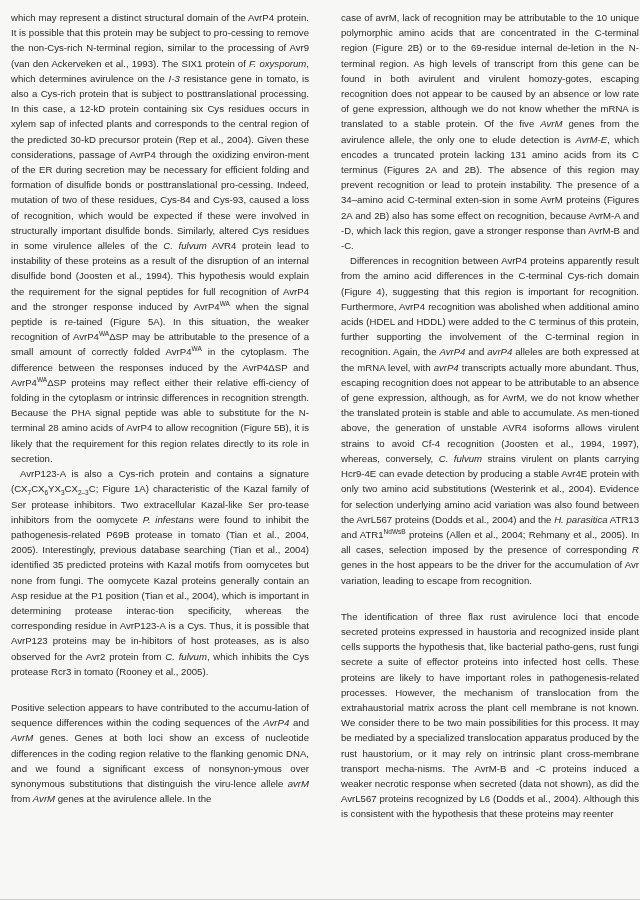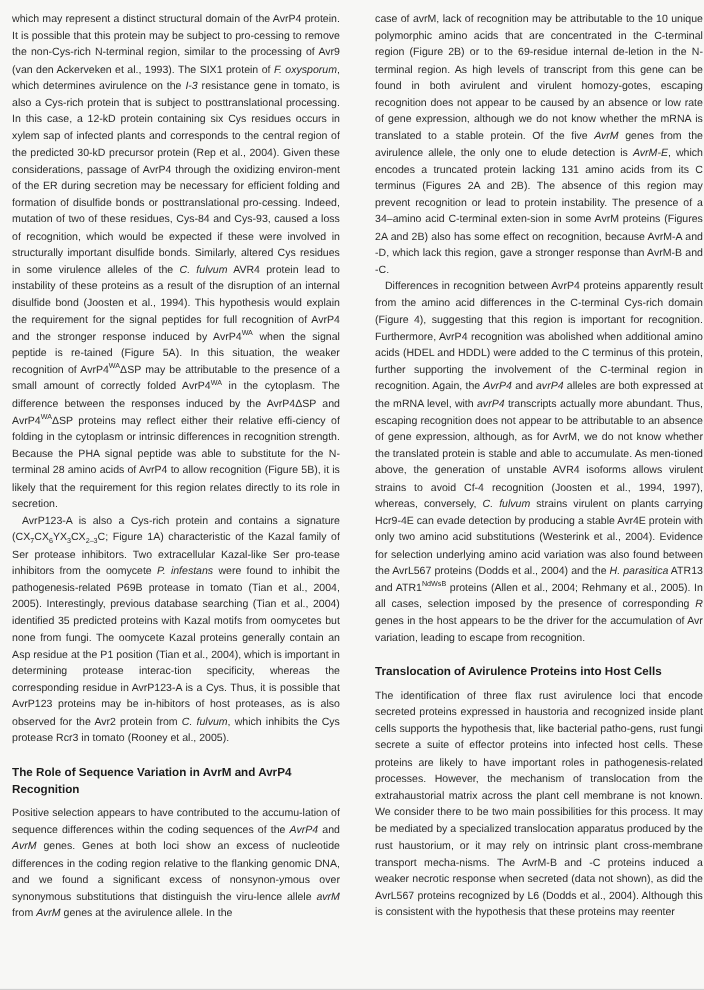--- a/index.html
+++ b/index.html
@@ -35,27 +35,25 @@
 </style>
 </head>
 <body>
 
 <div class="page">
 
   <div class="col left">
     <p><span>which may represent a distinct structural domain of the AvrP4 protein. It is possible that this protein may be subject to pro-cessing to remove the non-Cys-rich N-terminal region, similar to the processing of Avr9 (van den Ackerveken et al., 1993). The SIX1 protein of </span><i>F. oxysporum</i><span>, which determines avirulence on the </span><i>I-3</i><span> resistance gene in tomato, is also a Cys-rich protein that is subject to posttranslational processing. In this case, a 12-kD protein containing six Cys residues occurs in xylem sap of infected plants and corresponds to the central region of the predicted 30-kD precursor protein (Rep et al., 2004). Given these considerations, passage of AvrP4 through the oxidizing environ-ment of the ER during secretion may be necessary for efficient folding and formation of disulfide bonds or posttranslational pro-cessing. Indeed, mutation of two of these residues, Cys-84 and Cys-93, caused a loss of recognition, which would be expected if these were involved in structurally important disulfide bonds. Similarly, altered Cys residues in some virulence alleles of the </span><i>C. fulvum</i><span> AVR4 protein lead to instability of these proteins as a result of the disruption of an internal disulfide bond (Joosten et al., 1994). This hypothesis would explain the requirement for the signal peptides for full recognition of AvrP4 and the stronger response induced by AvrP4</span><sup>WA</sup><span> when the signal peptide is re-tained (Figure 5A). In this situation, the weaker recognition of AvrP4</span><sup>WA</sup><span>ΔSP may be attributable to the presence of a small amount of correctly folded AvrP4</span><sup>WA</sup><span> in the cytoplasm. The difference between the responses induced by the AvrP4ΔSP and AvrP4</span><sup>WA</sup><span>ΔSP proteins may reflect either their relative effi-ciency of folding in the cytoplasm or intrinsic differences in recognition strength. Because the PHA signal peptide was able to substitute for the N-terminal 28 amino acids of AvrP4 to allow recognition (Figure 5B), it is likely that the requirement for this region relates directly to its role in secretion.</span></p>
     <p class="indent"><span>AvrP123-A is also a Cys-rich protein and contains a signature (CX</span><sub>7</sub><span>CX</span><sub>6</sub><span>YX</span><sub>3</sub><span>CX</span><sub>2–3</sub><span>C; Figure 1A) characteristic of the Kazal family of Ser protease inhibitors. Two extracellular Kazal-like Ser pro-tease inhibitors from the oomycete </span><i>P. infestans</i><span> were found to inhibit the pathogenesis-related P69B protease in tomato (Tian et al., 2004, 2005). Interestingly, previous database searching (Tian et al., 2004) identified 35 predicted proteins with Kazal motifs from oomycetes but none from fungi. The oomycete Kazal proteins generally contain an Asp residue at the P1 position (Tian et al., 2004), which is important in determining protease interac-tion specificity, whereas the corresponding residue in AvrP123-A is a Cys. Thus, it is possible that AvrP123 proteins may be in-hibitors of host proteases, as is also observed for the Avr2 protein from </span><i>C. fulvum</i><span>, which inhibits the Cys protease Rcr3 in tomato (Rooney et al., 2005).</span></p>
     <div class="gap-l"></div>
-    <h3>The Role of Sequence Variation in AvrM and AvrP4 Recognition</h3>
     <div class="gap-s"></div>
     <p><span>Positive selection appears to have contributed to the accumu-lation of sequence differences within the coding sequences of the </span><i>AvrP4</i><span> and </span><i>AvrM</i><span> genes. Genes at both loci show an excess of nucleotide differences in the coding region relative to the flanking genomic DNA, and we found a significant excess of nonsynon-ymous over synonymous substitutions that distinguish the viru-lence allele </span><i>avrM</i><span> from </span><i>AvrM</i><span> genes at the avirulence allele. In the</span></p>
   </div>
 
   <div class="col right">
     <p><span>case of avrM, lack of recognition may be attributable to the 10 unique polymorphic amino acids that are concentrated in the C-terminal region (Figure 2B) or to the 69-residue internal de-letion in the N-terminal region. As high levels of transcript from this gene can be found in both avirulent and virulent homozy-gotes, escaping recognition does not appear to be caused by an absence or low rate of gene expression, although we do not know whether the mRNA is translated to a stable protein. Of the five </span><i>AvrM</i><span> genes from the avirulence allele, the only one to elude detection is </span><i>AvrM-E</i><span>, which encodes a truncated protein lacking 131 amino acids from its C terminus (Figures 2A and 2B). The absence of this region may prevent recognition or lead to protein instability. The presence of a 34–amino acid C-terminal exten-sion in some AvrM proteins (Figures 2A and 2B) also has some effect on recognition, because AvrM-A and -D, which lack this region, gave a stronger response than AvrM-B and -C.</span></p>
     <p class="indent"><span>Differences in recognition between AvrP4 proteins apparently result from the amino acid differences in the C-terminal Cys-rich domain (Figure 4), suggesting that this region is important for recognition. Furthermore, AvrP4 recognition was abolished when additional amino acids (HDEL and HDDL) were added to the C terminus of this protein, further supporting the involvement of the C-terminal region in recognition. Again, the </span><i>AvrP4</i><span> and </span><i>avrP4</i><span> alleles are both expressed at the mRNA level, with </span><i>avrP4</i><span> transcripts actually more abundant. Thus, escaping recognition does not appear to be attributable to an absence of gene expression, although, as for AvrM, we do not know whether the translated protein is stable and able to accumulate. As men-tioned above, the generation of unstable AVR4 isoforms allows virulent strains to avoid Cf-4 recognition (Joosten et al., 1994, 1997), whereas, conversely, </span><i>C. fulvum</i><span> strains virulent on plants carrying Hcr9-4E can evade detection by producing a stable Avr4E protein with only two amino acid substitutions (Westerink et al., 2004). Evidence for selection underlying amino acid variation was also found between the AvrL567 proteins (Dodds et al., 2004) and the </span><i>H. parasitica</i><span> ATR13 and ATR1</span><sup>NdWsB</sup><span> proteins (Allen et al., 2004; Rehmany et al., 2005). In all cases, selection imposed by the presence of corresponding </span><i>R</i><span> genes in the host appears to be the driver for the accumulation of Avr variation, leading to escape from recognition.</span></p>
     <div class="gap-l"></div>
-    <h3>Translocation of Avirulence Proteins into Host Cells</h3>
     <div class="gap-s"></div>
     <p><span>The identification of three flax rust avirulence loci that encode secreted proteins expressed in haustoria and recognized inside plant cells supports the hypothesis that, like bacterial patho-gens, rust fungi secrete a suite of effector proteins into infected host cells. These proteins are likely to have important roles in pathogenesis-related processes. However, the mechanism of translocation from the extrahaustorial matrix across the plant cell membrane is not known. We consider there to be two main possibilities for this process. It may be mediated by a specialized translocation apparatus produced by the rust haustorium, or it may rely on intrinsic plant cross-membrane transport mecha-nisms. The AvrM-B and -C proteins induced a weaker necrotic response when secreted (data not shown), as did the AvrL567 proteins recognized by L6 (Dodds et al., 2004). Although this is consistent with the hypothesis that these proteins may reenter</span></p>
   </div>
 
 </div>
 
 </body></html>

